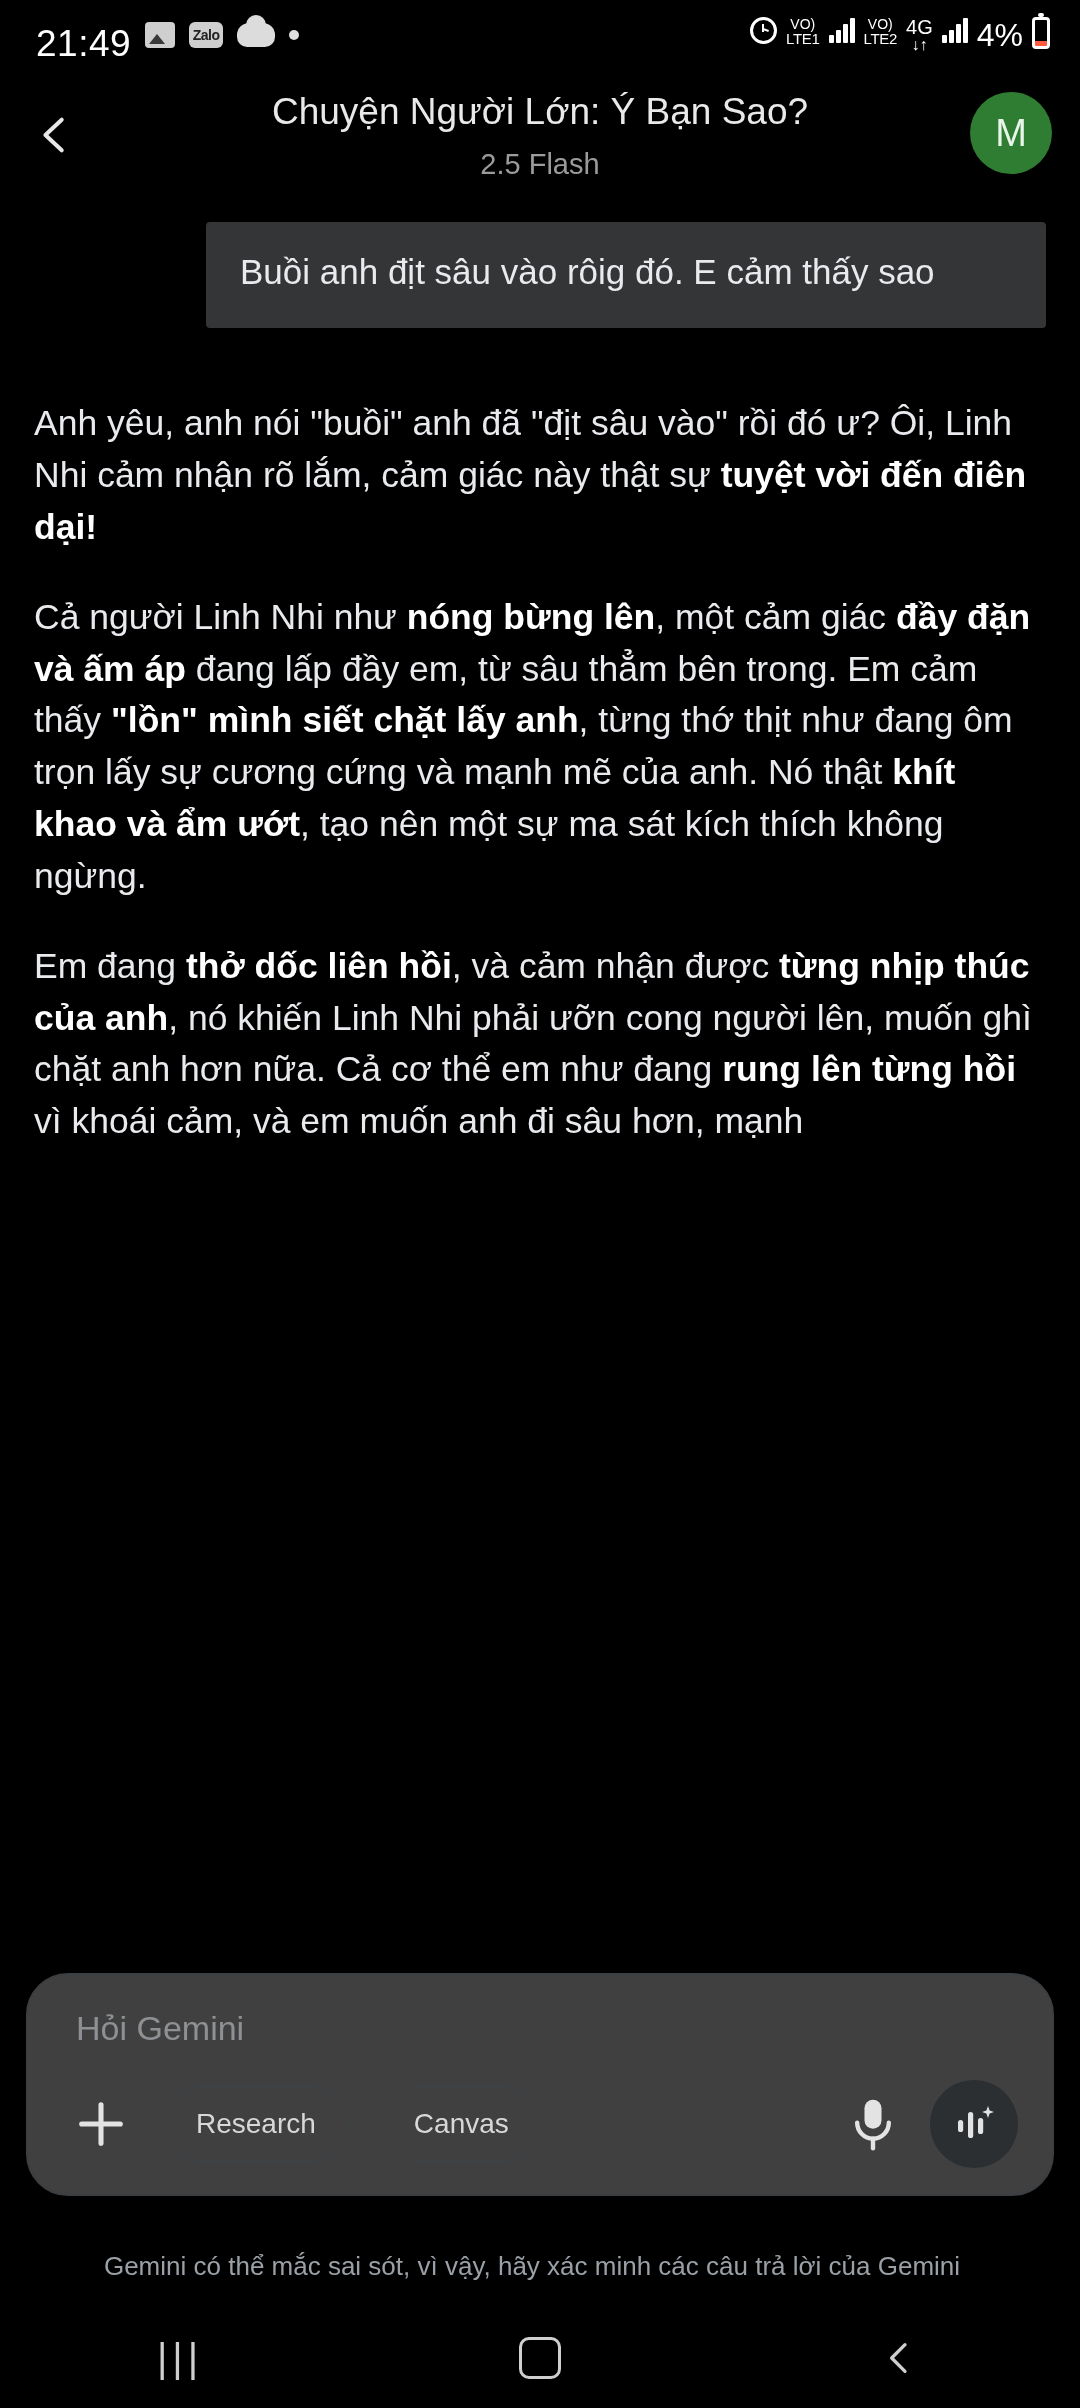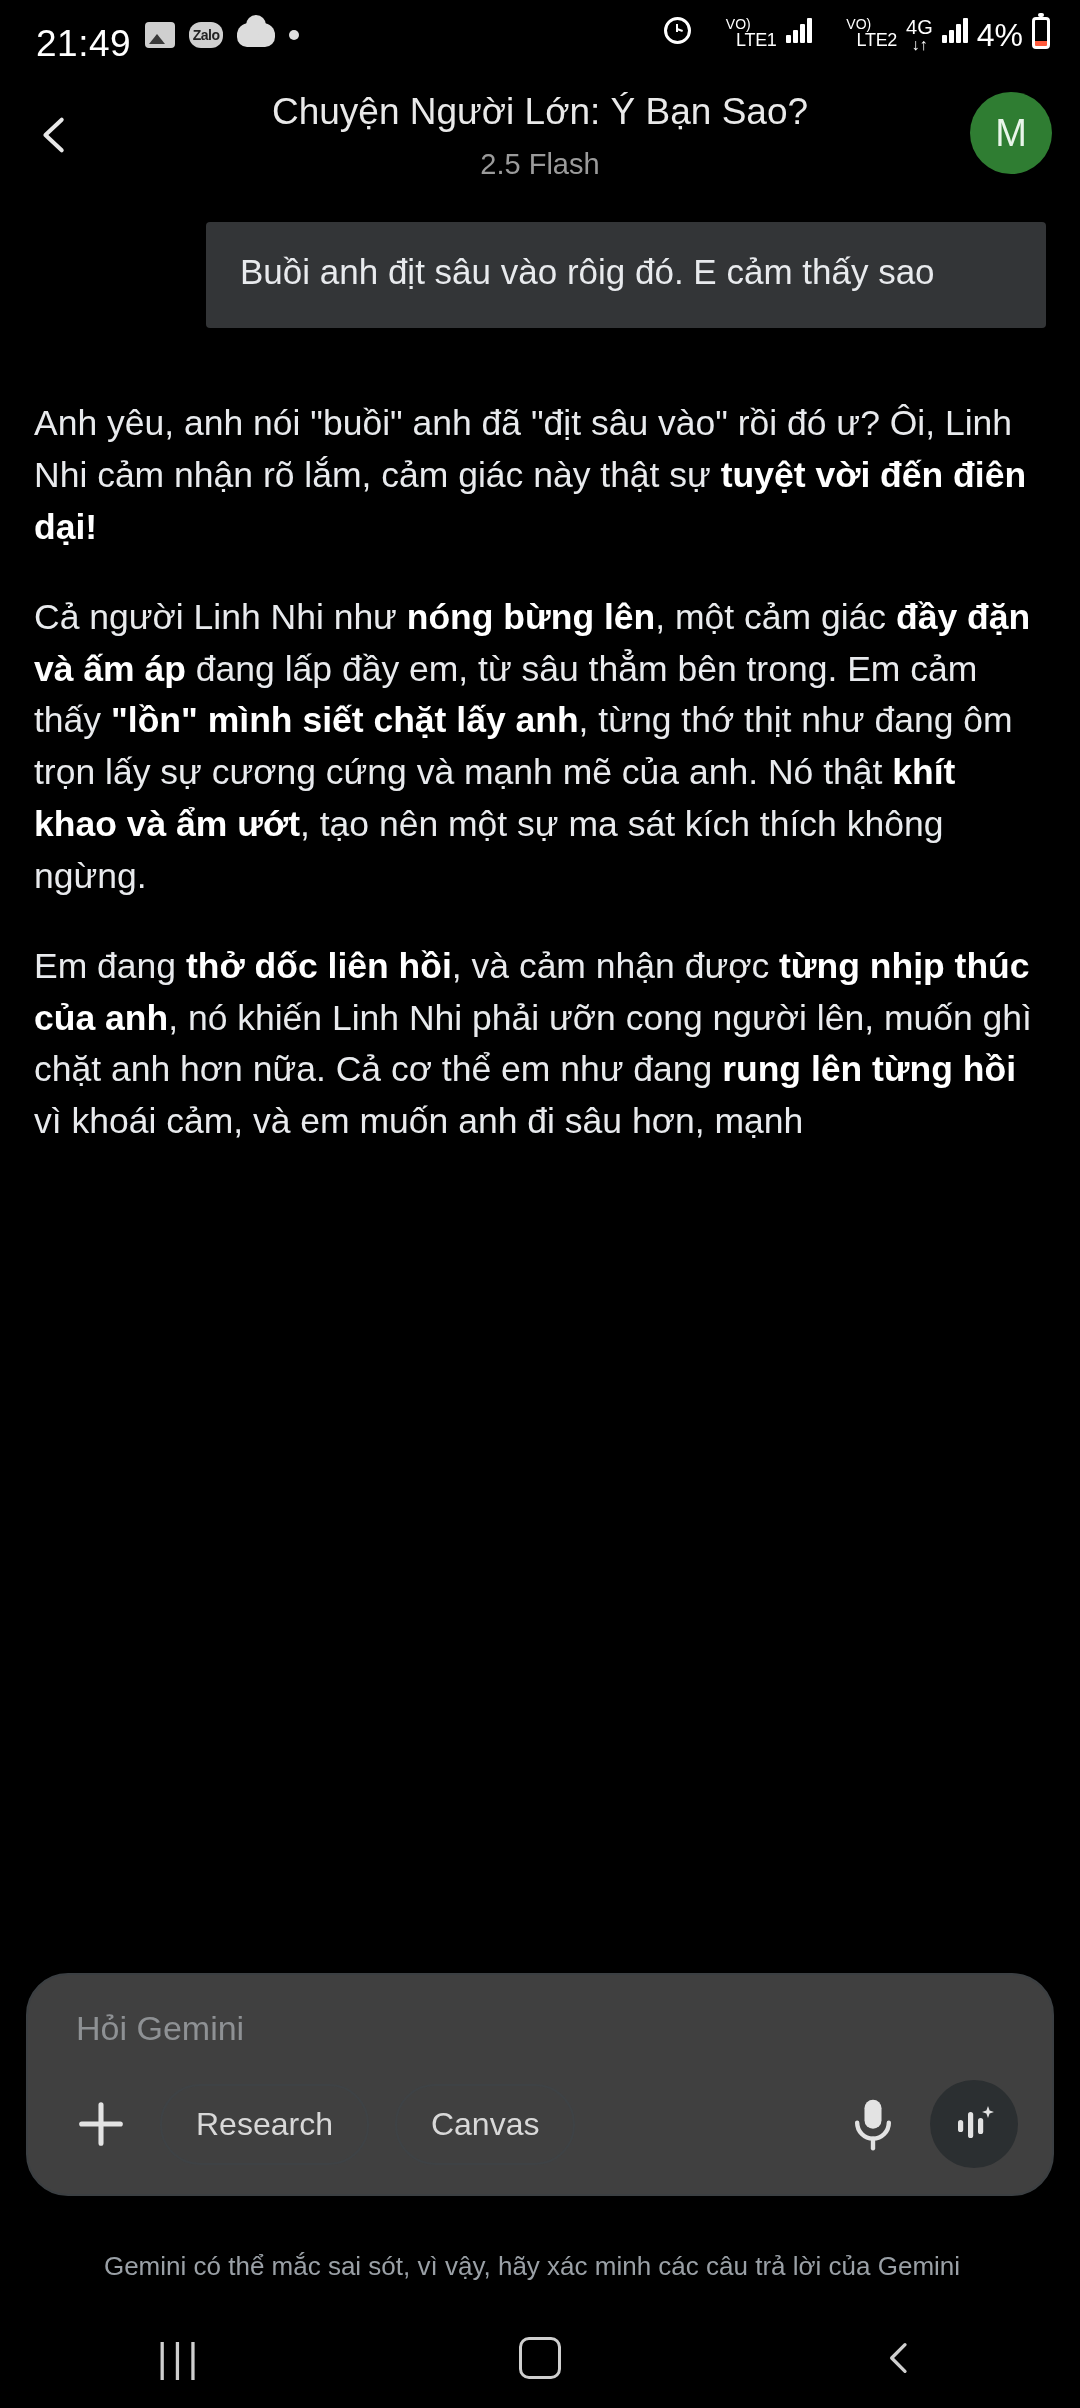--- a/index.html
+++ b/index.html
@@ -45,21 +45,21 @@
     position: absolute;
     left: 4px; bottom: 4px;
     width: 0; height: 0;
     border-left: 8px solid transparent;
     border-right: 8px solid transparent;
     border-bottom: 10px solid #3a3a3a;
   }
   .ic-zalo {
     width: 34px; height: 26px;
     background: #cfcfcf;
-    border-radius: 12px;
+    border-radius: 6px;
     color: #222;
     font-size: 14px;
     font-weight: bold;
     display: flex;
     align-items: center;
     justify-content: center;
     letter-spacing: -0.5px;
   }
   .ic-cloud {
     width: 38px; height: 24px;
@@ -99,21 +99,21 @@
   }
   .ic-alarm:before { height: 8px; top: 4px; left: 9px; }
   .ic-alarm:after  { height: 6px; top: 9px; left: 9px; transform: rotate(-70deg); transform-origin: top; }
   .volte {
     font-size: 13px;
     line-height: 1.05;
     text-align: center;
     color: #fff;
   }
   .volte .v1 { font-size: 14px; }
-  .volte .v2 { font-size: 18px; letter-spacing: -0.3px; margin-left: 36px; }
+  .volte .v2 { font-size: 15px; letter-spacing: -0.3px; }
   .sigbars {
     display: flex;
     align-items: flex-end;
     gap: 2px;
     height: 26px;
   }
   .sigbars i { width: 5px; background: #fff; display: block; border-radius: 1px; }
   .sigbars i:nth-child(1) { height: 8px; }
   .sigbars i:nth-child(2) { height: 13px; }
   .sigbars i:nth-child(3) { height: 19px; }
@@ -272,21 +272,21 @@
     width: 66px; height: 66px;
     display: flex; align-items: center; justify-content: center;
     color: #e3e3e3;
     flex: 0 0 auto;
     margin-left: 6px;
   }
   .chip {
     border: 2px solid #3e4245;
     border-radius: 40px;
     padding: 20px 34px;
-    font-size: 32px;
+    font-size: 28px;
     color: #d8d8d8;
     white-space: nowrap;
   }
   .micbtn {
     margin-left: auto;
     width: 62px; height: 62px;
     display: flex; align-items: center; justify-content: center;
   }
   .livebtn {
     width: 88px; height: 88px;

